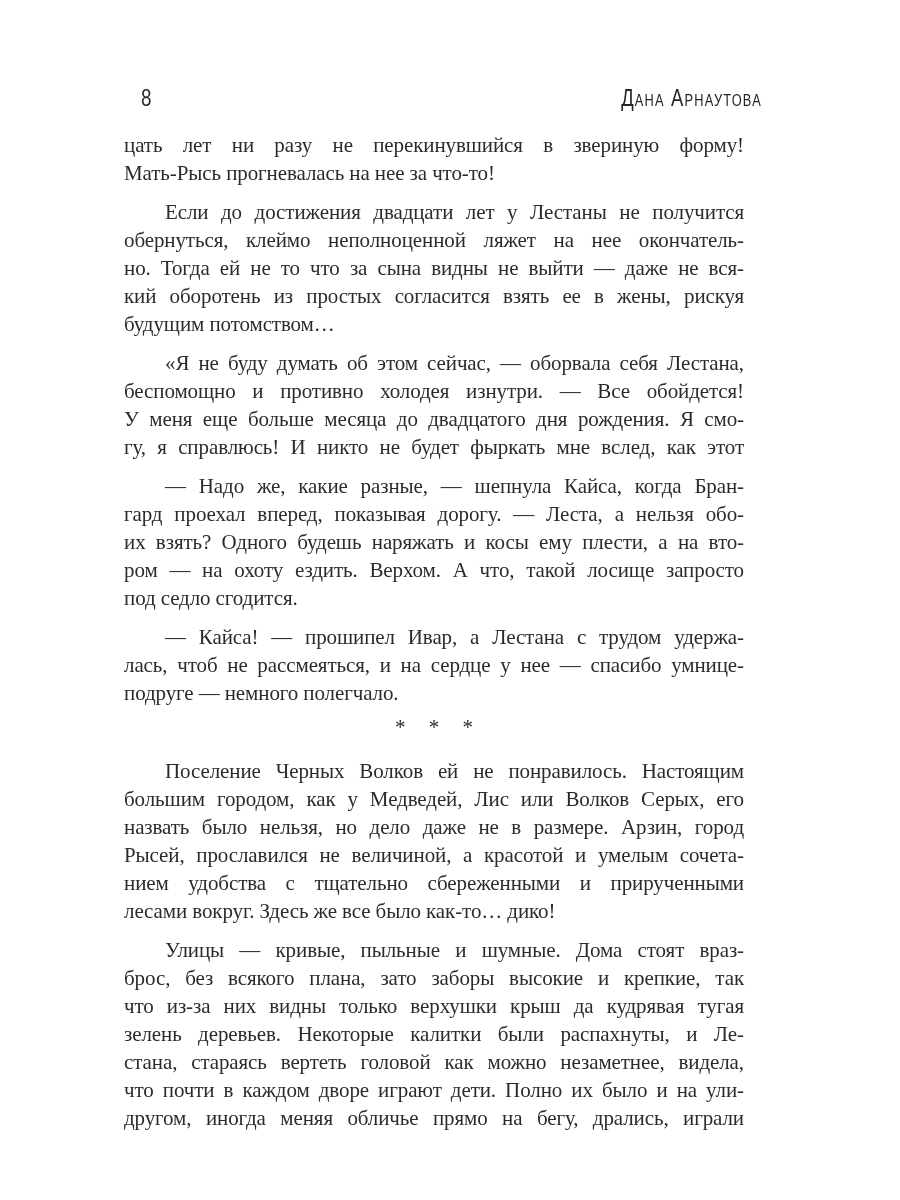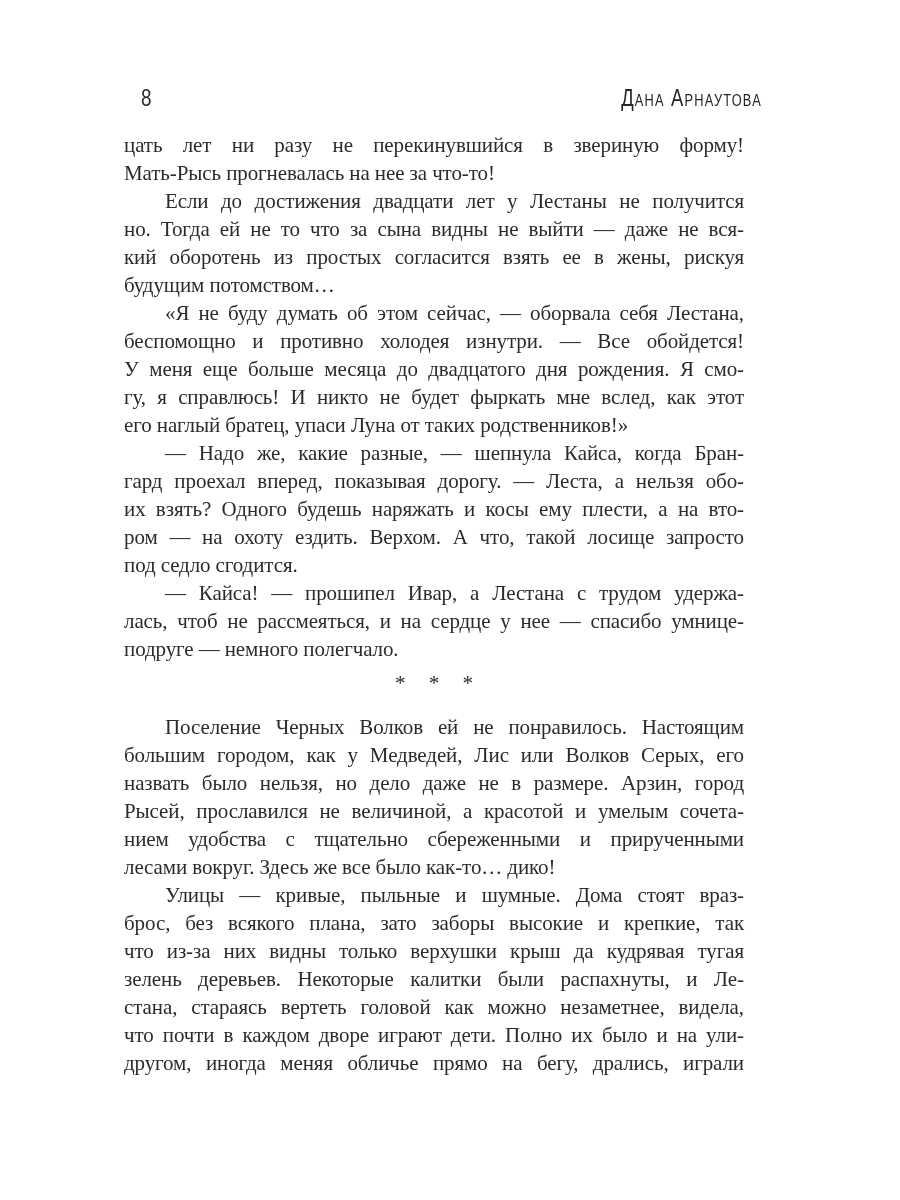--- a/index.html
+++ b/index.html
@@ -63,20 +63,21 @@
   }
   .line {
     height: 28px;
     text-align: justify;
     text-align-last: justify;
     white-space: normal;
     overflow: visible;
   }
   .line.indent {
     text-indent: 41px;
+    margin-top: 11px;
   }
   .line.para-end {
     text-align-last: left;
   }
   .sep {
     height: 28px;
     margin: 6px 0 16px 0;
     text-align: center;
     text-align-last: center;
     font-size: 21px;
@@ -91,28 +92,28 @@
 <div class="page">
   <div class="header">
     <div class="page-number">8</div>
     <div class="running-title">Дана Арнаутова</div>
   </div>
 
   <div class="text-block">
       <div class="line">цать лет ни разу не перекинувшийся в звериную форму!</div>
       <div class="line para-end">Мать-Рысь прогневалась на нее за что-то!</div>
       <div class="line indent">Если до достижения двадцати лет у Лестаны не получится</div>
+      <div class="line">обернуться, клеймо неполноценной ляжет на нее окончатель-</div>
       <div class="line">но. Тогда ей не то что за сына видны не выйти — даже не вся-</div>
       <div class="line">кий оборотень из простых согласится взять ее в жены, рискуя</div>
       <div class="line para-end">будущим потомством…</div>
       <div class="line indent">«Я не буду думать об этом сейчас, — оборвала себя Лестана,</div>
       <div class="line">беспомощно и противно холодея изнутри. — Все обойдется!</div>
       <div class="line">У меня еще больше месяца до двадцатого дня рождения. Я смо-</div>
       <div class="line">гу, я справлюсь! И никто не будет фыркать мне вслед, как этот</div>
-      <div class="line para-end">его наглый братец, упаси Луна от таких родственников!»</div>
       <div class="line indent">— Надо же, какие разные, — шепнула Кайса, когда Бран-</div>
       <div class="line">гард проехал вперед, показывая дорогу. — Леста, а нельзя обо-</div>
       <div class="line">их взять? Одного будешь наряжать и косы ему плести, а на вто-</div>
       <div class="line">ром — на охоту ездить. Верхом. А что, такой лосище запросто</div>
       <div class="line para-end">под седло сгодится.</div>
       <div class="line indent">— Кайса! — прошипел Ивар, а Лестана с трудом удержа-</div>
       <div class="line">лась, чтоб не рассмеяться, и на сердце у нее — спасибо умнице-</div>
       <div class="line para-end">подруге — немного полегчало.</div>
       <div class="sep">* * *</div>
       <div class="line indent">Поселение Черных Волков ей не понравилось. Настоящим</div>

